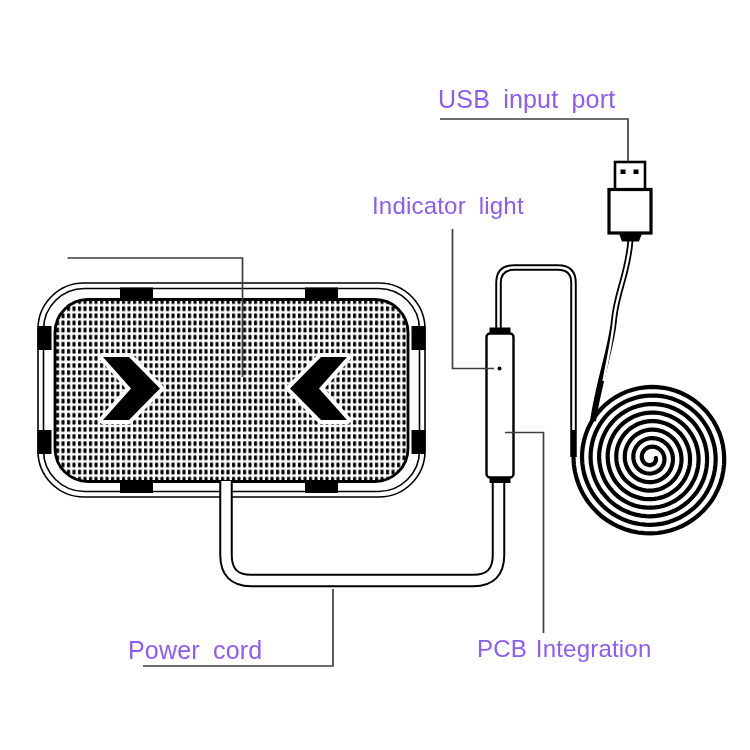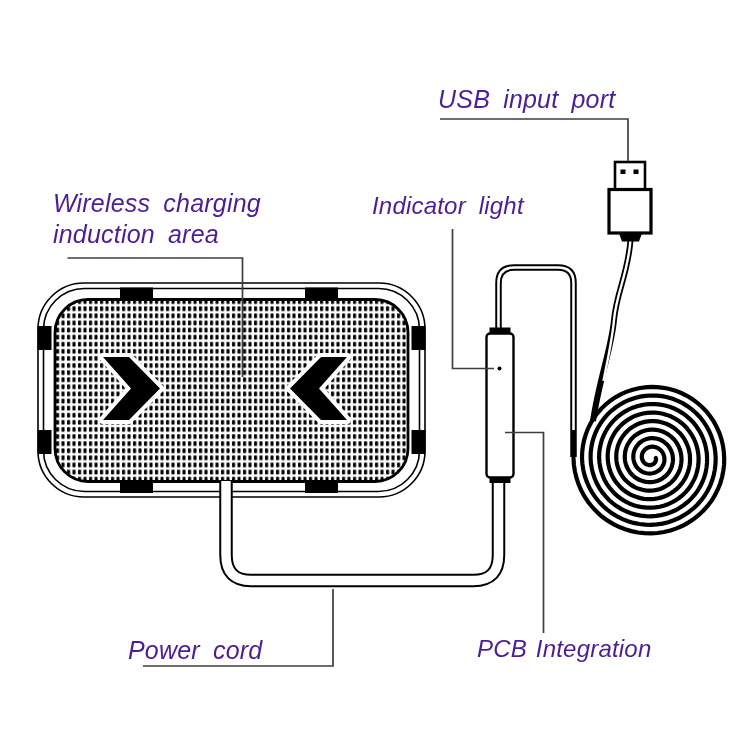--- a/index.html
+++ b/index.html
@@ -2,22 +2,22 @@
 <html><head>
 <meta charset="utf-8">
 <style>
   html,body{margin:0;padding:0;background:#fff;}
   #canvas{
     position:relative;width:750px;height:750px;background:#fff;overflow:hidden;
     font-family:"Liberation Sans",sans-serif;
   }
   #art{position:absolute;left:0;top:0;}
   .label{
-    position:absolute;color:#4c1d95;white-space:nowrap;
-    font-size:25px;line-height:31px;word-spacing:6px;letter-spacing:0.2px;font-style:italic;
+    position:absolute;color:#8b5cf6;white-space:nowrap;
+    font-size:25px;line-height:31px;word-spacing:6px;letter-spacing:0.2px;
   }
   .label.small{font-size:24px;}
   .label.tight{word-spacing:2px;text-align:center;}
 </style>
 </head>
 <body>
 
 <div id="canvas">
 
   <svg id="art" width="750" height="750" viewBox="0 0 750 750">
@@ -78,22 +78,18 @@
 
     <g fill="none" stroke="#3e3e3e" stroke-width="1.7">
       <path d="M440,119 H628 V161"></path>
       <path d="M67.5,258 H242.5 V377"></path>
       <path d="M452.5,229 V368.5 H494"></path>
       <path d="M143,666 H333 V589"></path>
       <path d="M505,432.5 H543.5 V633"></path>
     </g>
   </svg>
 
-  <div class="label" style="left:53px;top:188px">
-    <div>Wireless charging</div>
-    <div>induction area</div>
-  </div>
   <div class="label" style="left:438px;top:84px">USB input port</div>
   <div class="label" style="left:128px;top:635px">Power cord</div>
   <div class="label small" style="left:372px;top:190px">Indicator light</div>
   <div class="label small tight" style="left:477px;top:633px">PCB Integration</div>
 
 </div>
 
 </body></html>

